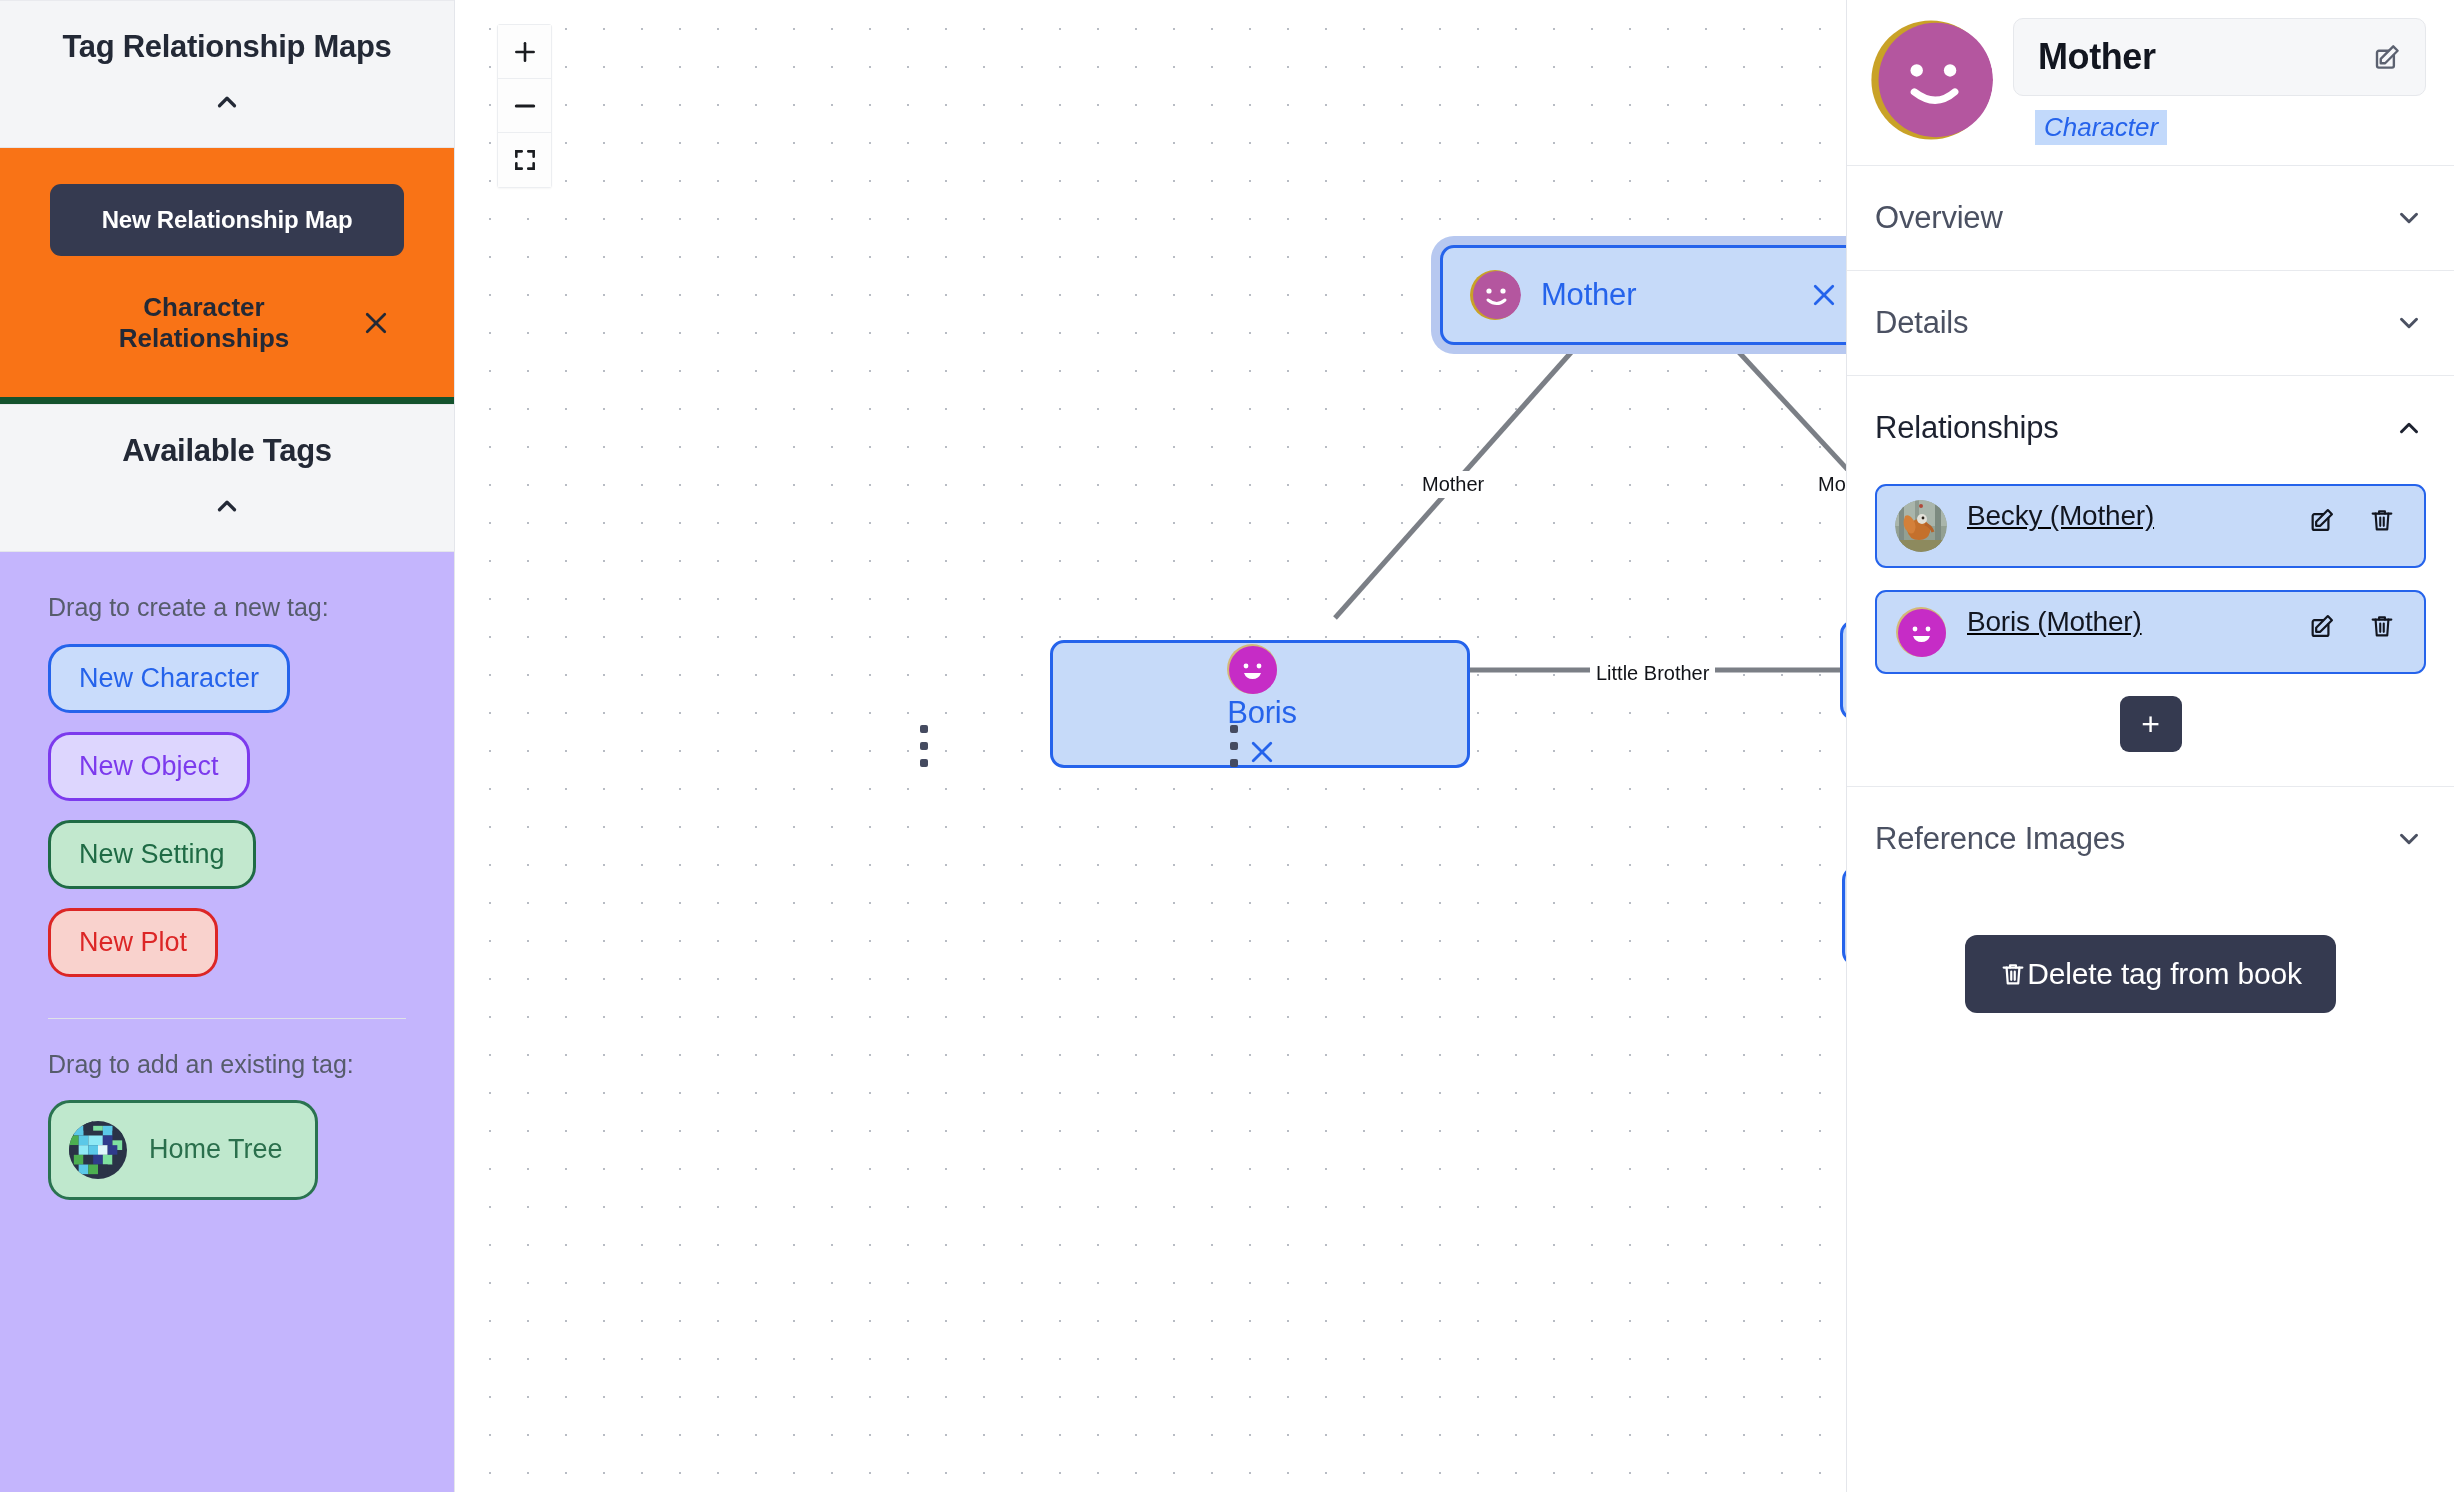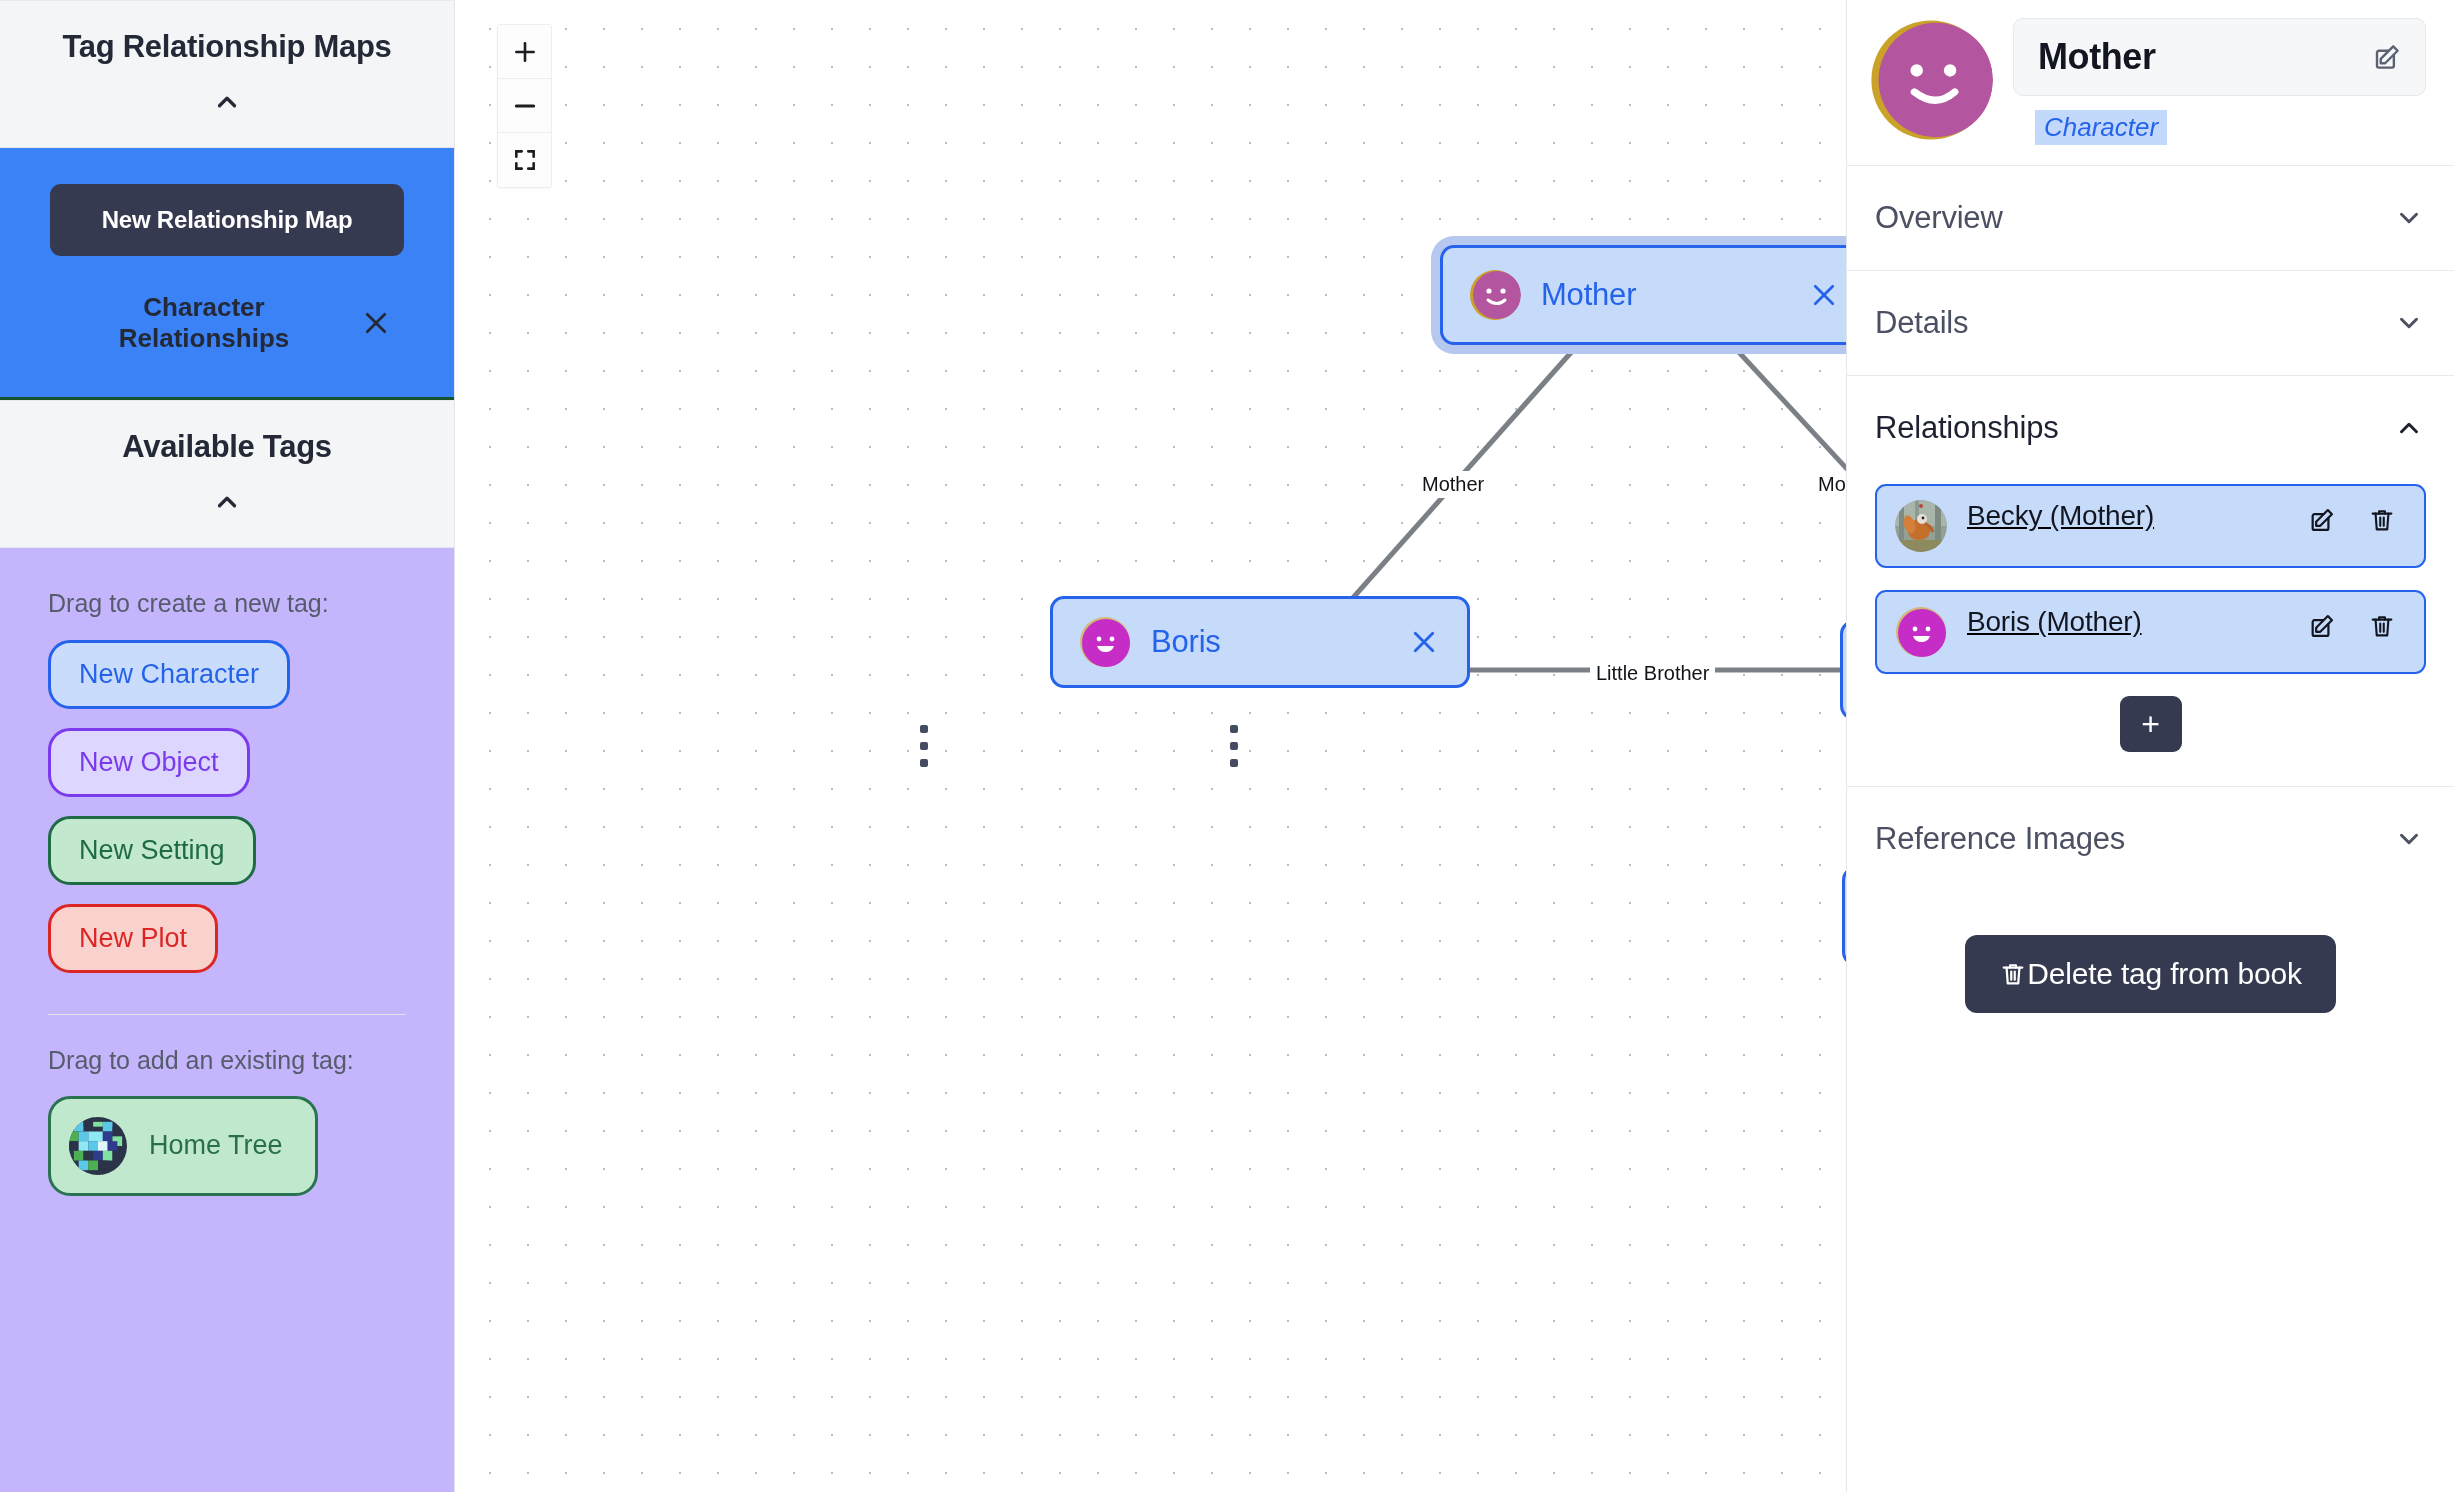--- a/index.html
+++ b/index.html
@@ -32,23 +32,23 @@
     flex-direction: column;
   }
   .panel-header .title {
     font-size: 31px; font-weight: 700; color: #232936;
     letter-spacing: -0.3px;
   }
   .chev { width: 30px; height: 30px; display:block; }
   .chev svg { display:block; }
 
   .maps-body {
-    background: #3b82f6;
+    background: #f97316;
     padding: 36px 50px 44px 50px;
-    border-bottom: 3px solid #14532d;
+    border-bottom: 7px solid #14532d;
   }
   .new-map-btn {
     display: block; width: 100%;
     background: #353a50; color: #ffffff;
     border: none; border-radius: 11px;
     font-size: 24px; font-weight: 700;
     font-family: "Liberation Sans", sans-serif;
     padding: 22px 10px;
     cursor: pointer;
     letter-spacing: -0.2px;
@@ -389,21 +389,21 @@
       </span>
       <span class="node-label">Mother</span>
       <span class="node-close">
         <svg width="30" height="30" viewBox="0 0 24 24" stroke="#2563eb" stroke-width="2.2" stroke-linecap="round">
           <line x1="5" y1="5" x2="19" y2="19"></line>
             <line x1="19" y1="5" x2="5" y2="19"></line>
         </svg>
       </span>
     </div>
 
-    <div class="node" style="left:595px; top:596px; width:420px; height:92px;">
+    <div class="node" style="left:595px; top:640px; width:420px; height:128px;flex-direction:column;">
       <span class="node-avatar">
         <svg width="52" height="52" viewBox="0 0 52 52">
           <circle cx="26" cy="26" r="25" fill="#d3b878"></circle>
           <circle cx="27" cy="27" r="24" fill="#c62cc6"></circle>
           <circle cx="20" cy="23" r="2.4" fill="#fff"></circle>
             <circle cx="33" cy="23" r="2.4" fill="#fff"></circle>
           <path d="M18 30 a9 9 0 0 0 17 0 z" fill="#fff"></path>
         </svg>
       </span>
       <span class="node-label">Boris</span>

